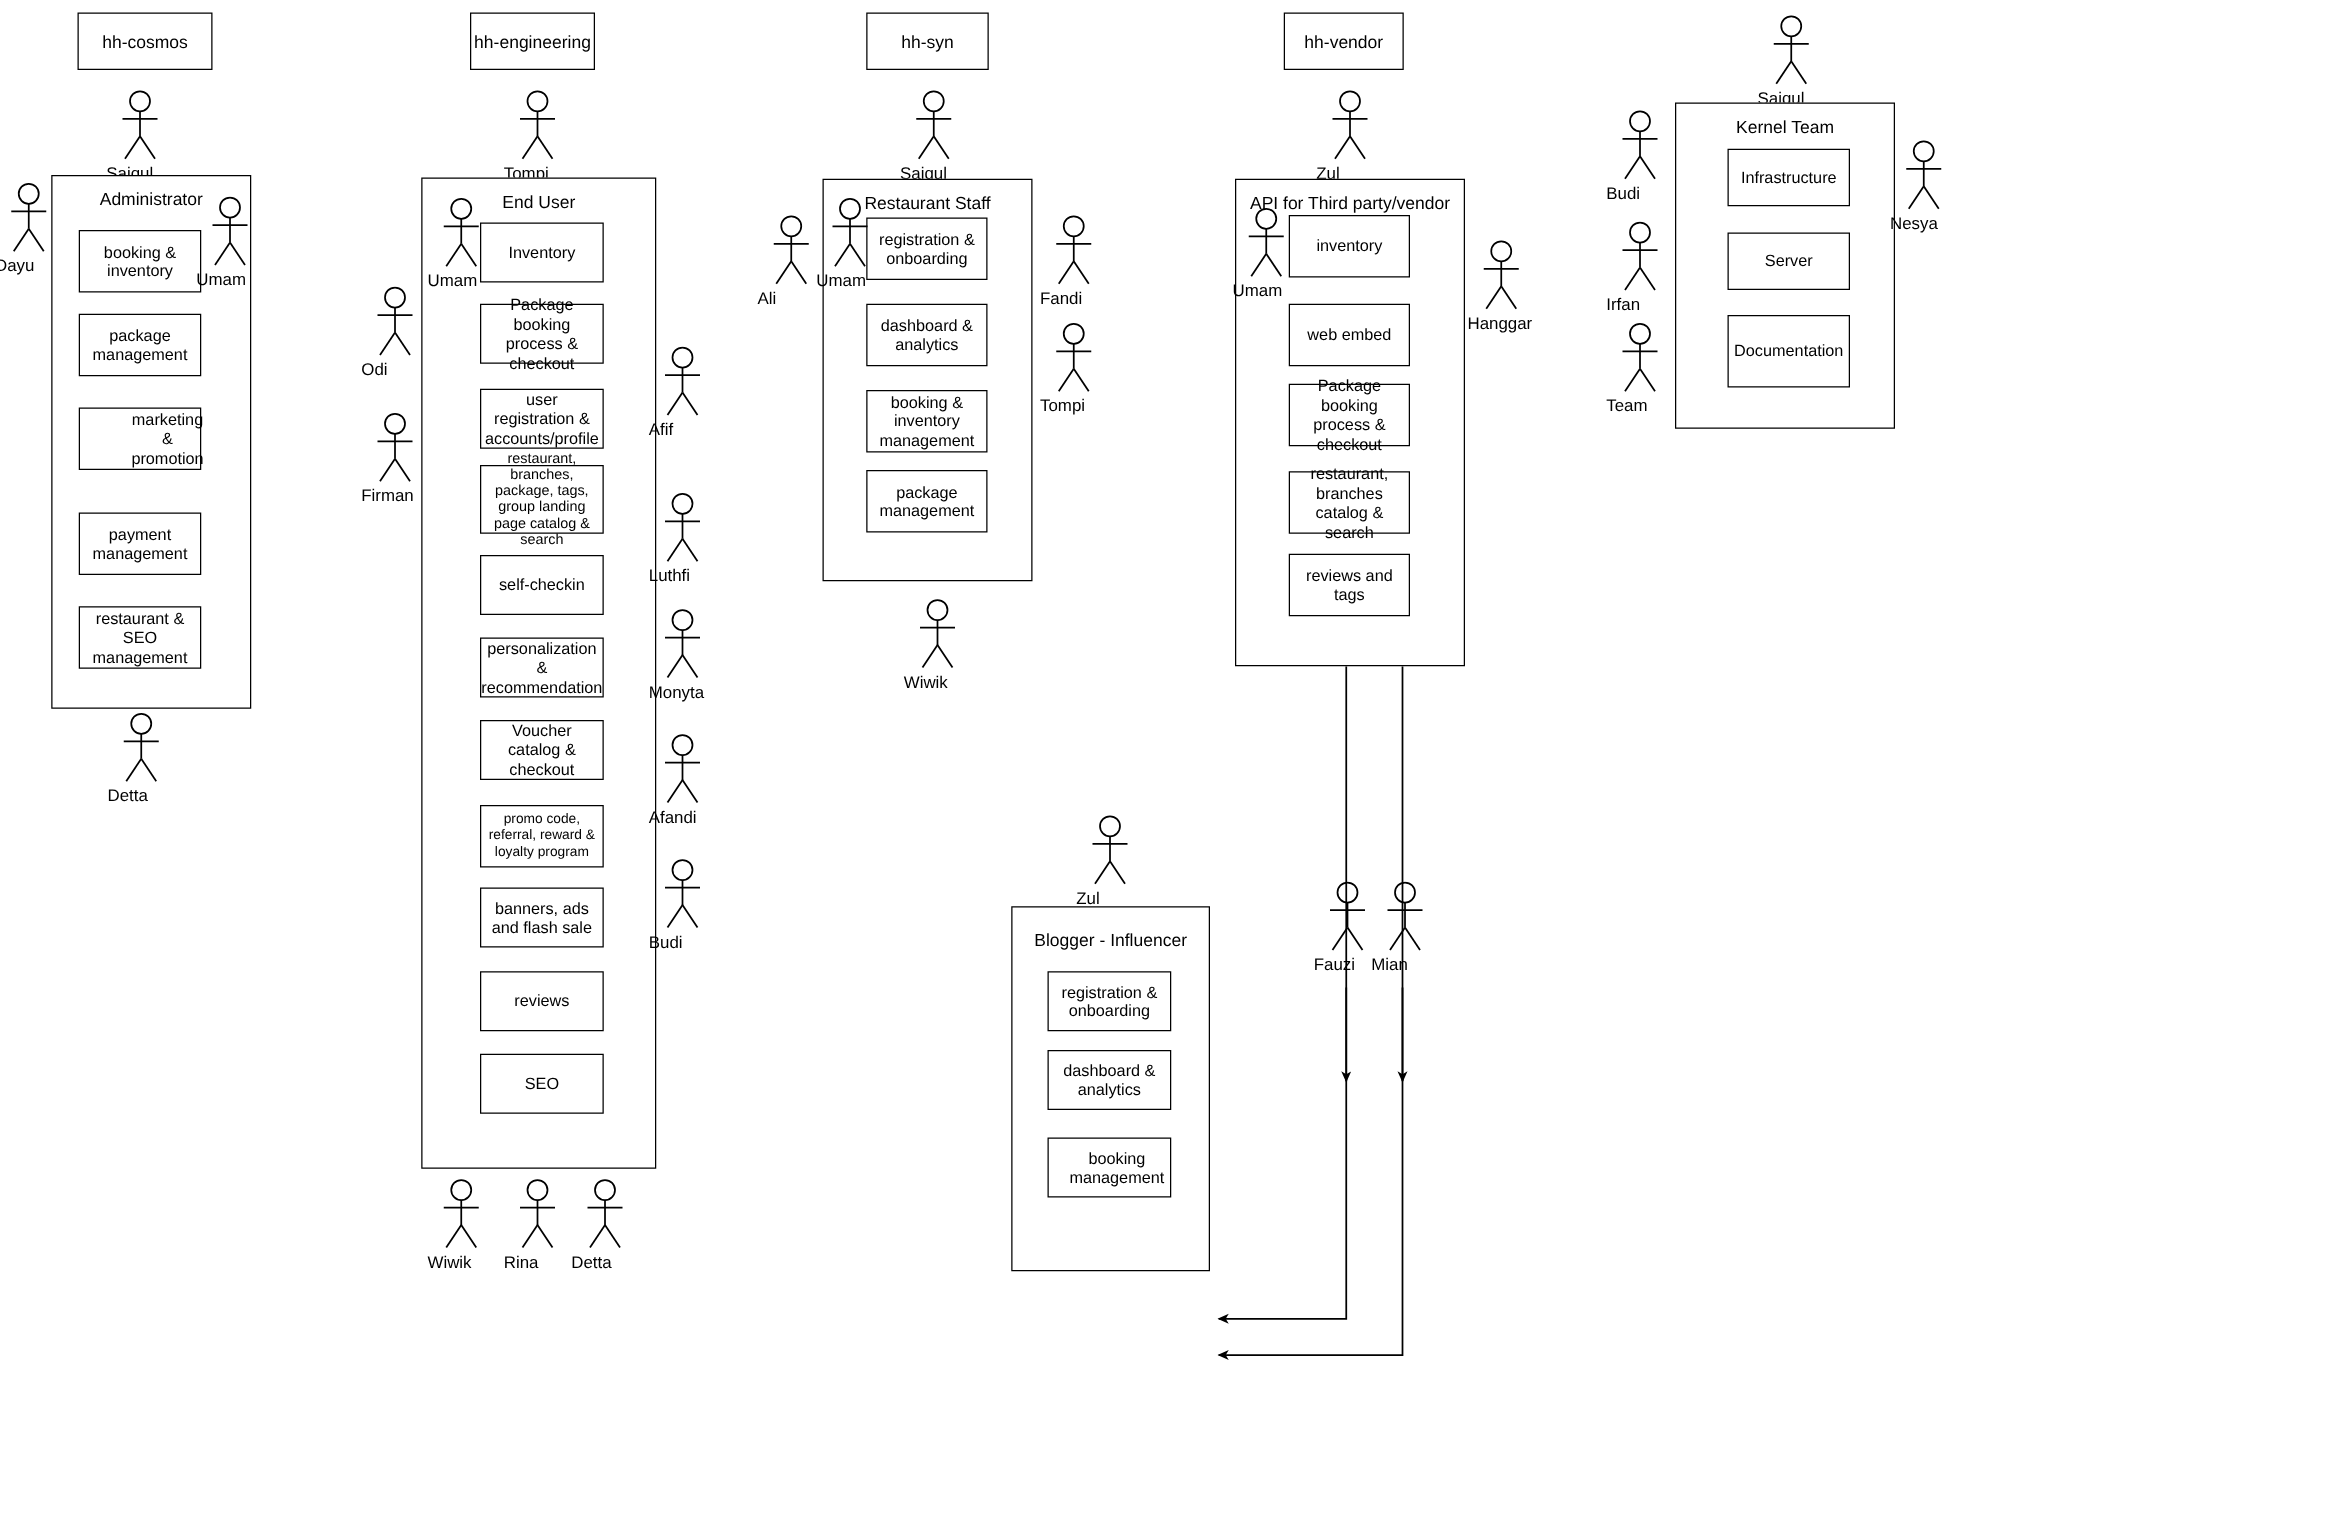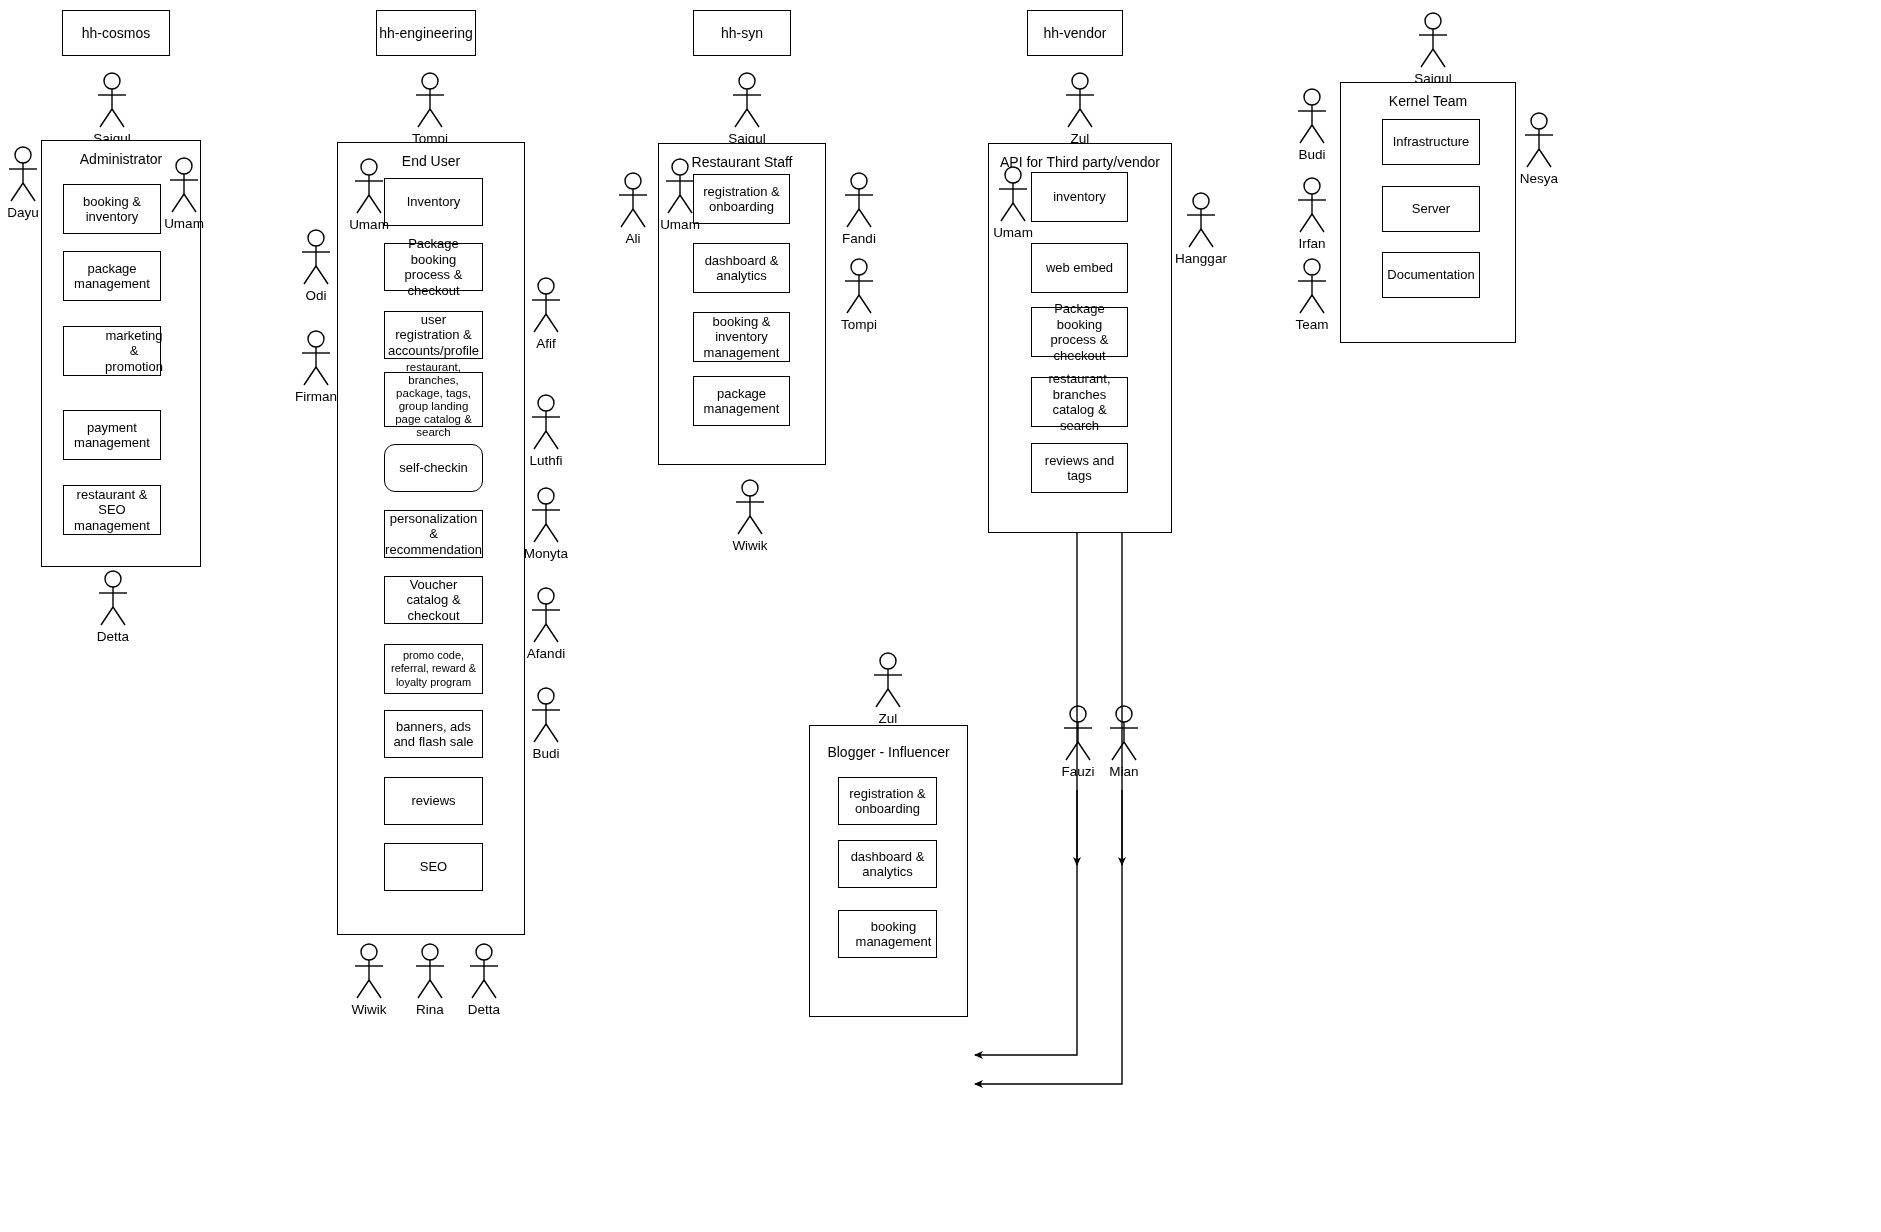--- a/index.html
+++ b/index.html
@@ -47,21 +47,21 @@
   }
   
   .actor{
     position:absolute;
     width:54px;
     box-sizing:border-box;
   }
   .actor svg{display:block;margin:0 auto;}
   .actor .nm{
     display:block;
-    text-align:center;
+    text-align:left;
     font-size:13.5px;
     line-height:15px;
     margin-top:1px;
     white-space:nowrap;
   }
   
   .conn{position:absolute;left:0;top:0;width:1881px;height:1232px;pointer-events:none;}
 </style>
 </head>
 <body>
@@ -191,21 +191,21 @@
   <div class="box usecase" style="left:384px;top:311px;width:99px;height:48px;">
     <span>user registration &amp;
 accounts/profile</span>
     </div>
   <div class="box usecase" style="left:384px;top:372px;width:99px;height:55px;font-size:11.5px;line-height:13px;">
     <span>restaurant, branches,
 package, tags, group
 landing page catalog
 &amp; search</span>
     </div>
-  <div class="box usecase" style="left:384px;top:444px;width:99px;height:48px;border-radius:11px;">
+  <div class="box usecase" style="left:384px;top:444px;width:99px;height:48px;">
     <span>self-checkin</span>
     </div>
   <div class="box usecase" style="left:384px;top:510px;width:99px;height:48px;">
     <span>personalization &amp;
 recommendation</span>
     </div>
   <div class="box usecase" style="left:384px;top:576px;width:99px;height:48px;">
     <span>Voucher catalog &amp;
 checkout</span>
     </div>
@@ -561,21 +561,21 @@
 
   <div class="box" style="left:1340px;top:82px;width:176px;height:261px;padding-left:13px;">
     <div class="container-title" style="top:10px;">Kernel Team</div>
   </div>
   <div class="box usecase" style="left:1382px;top:119px;width:98px;height:46px;">
     <span>Infrastructure</span>
     </div>
   <div class="box usecase" style="left:1382px;top:186px;width:98px;height:46px;">
     <span>Server</span>
     </div>
-  <div class="box usecase" style="left:1382px;top:252px;width:98px;height:46px;text-align:center;">
+  <div class="box usecase" style="left:1382px;top:252px;width:98px;height:58px;text-align:center;">
     <span>Documentation</span>
     </div>
 
   <div class="actor" style="left:1285px;top:88px;">
     <svg width="44" height="58" viewBox="0 0 44 58" aria-hidden="true">
         <g stroke="#000" stroke-width="1.4" fill="none">
       <circle cx="22" cy="9" r="8"></circle>
           <line x1="22" y1="17" x2="22" y2="37"></line>
       <line x1="8" y1="23" x2="36" y2="23"></line>
           <line x1="22" y1="37" x2="10" y2="55"></line>

